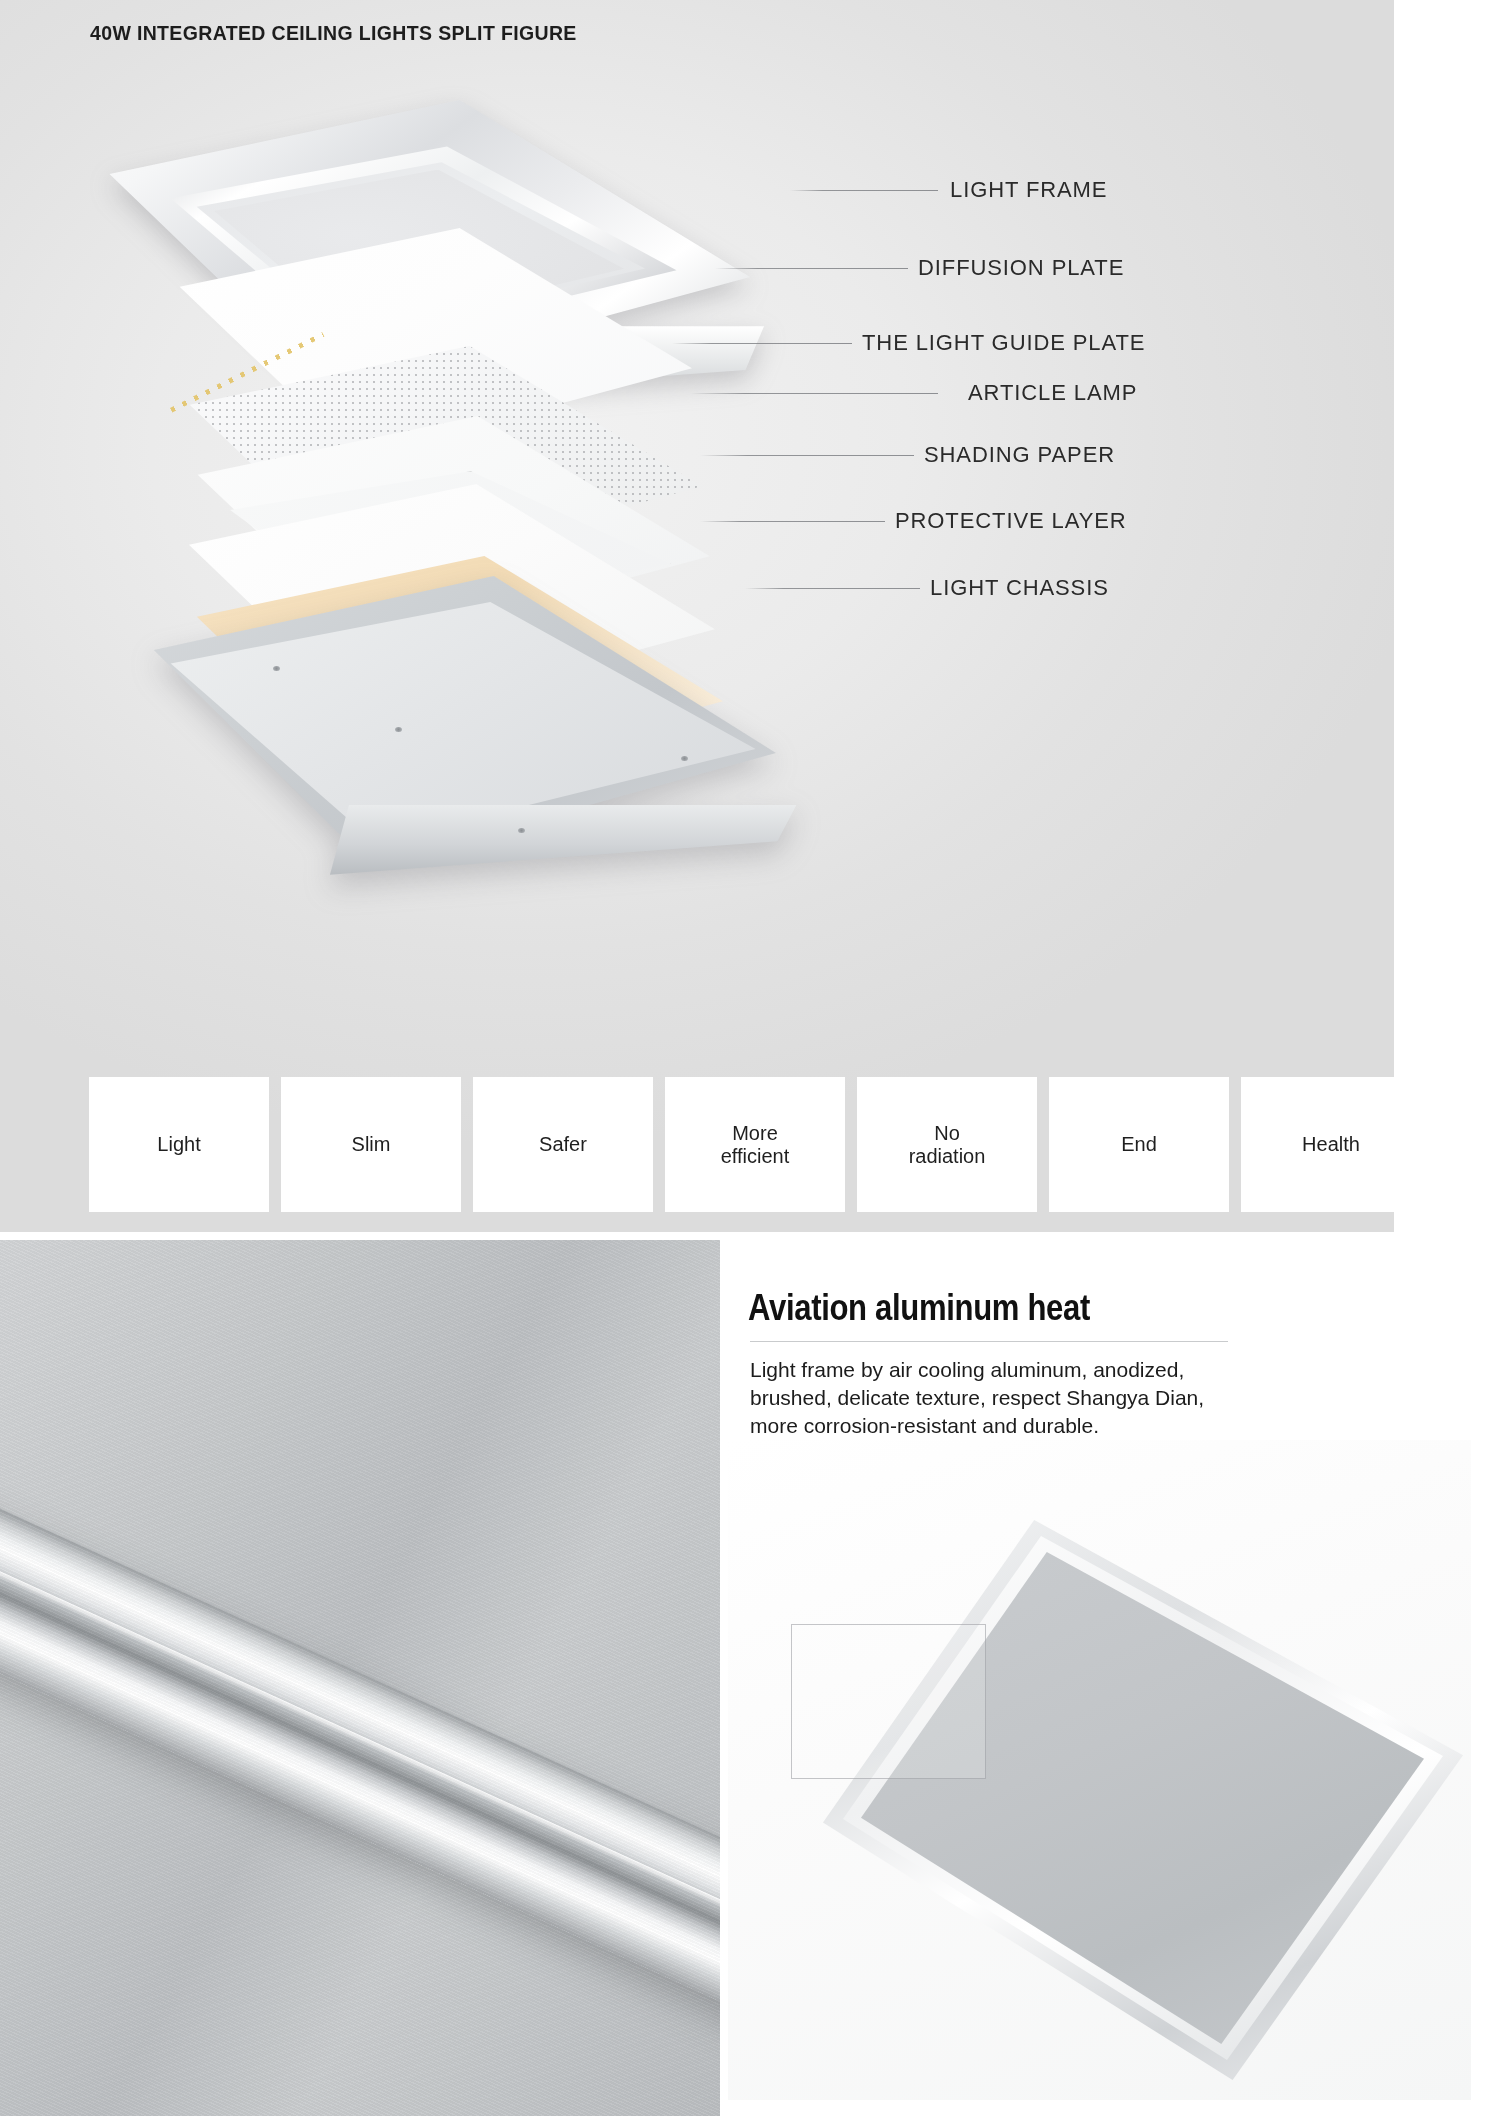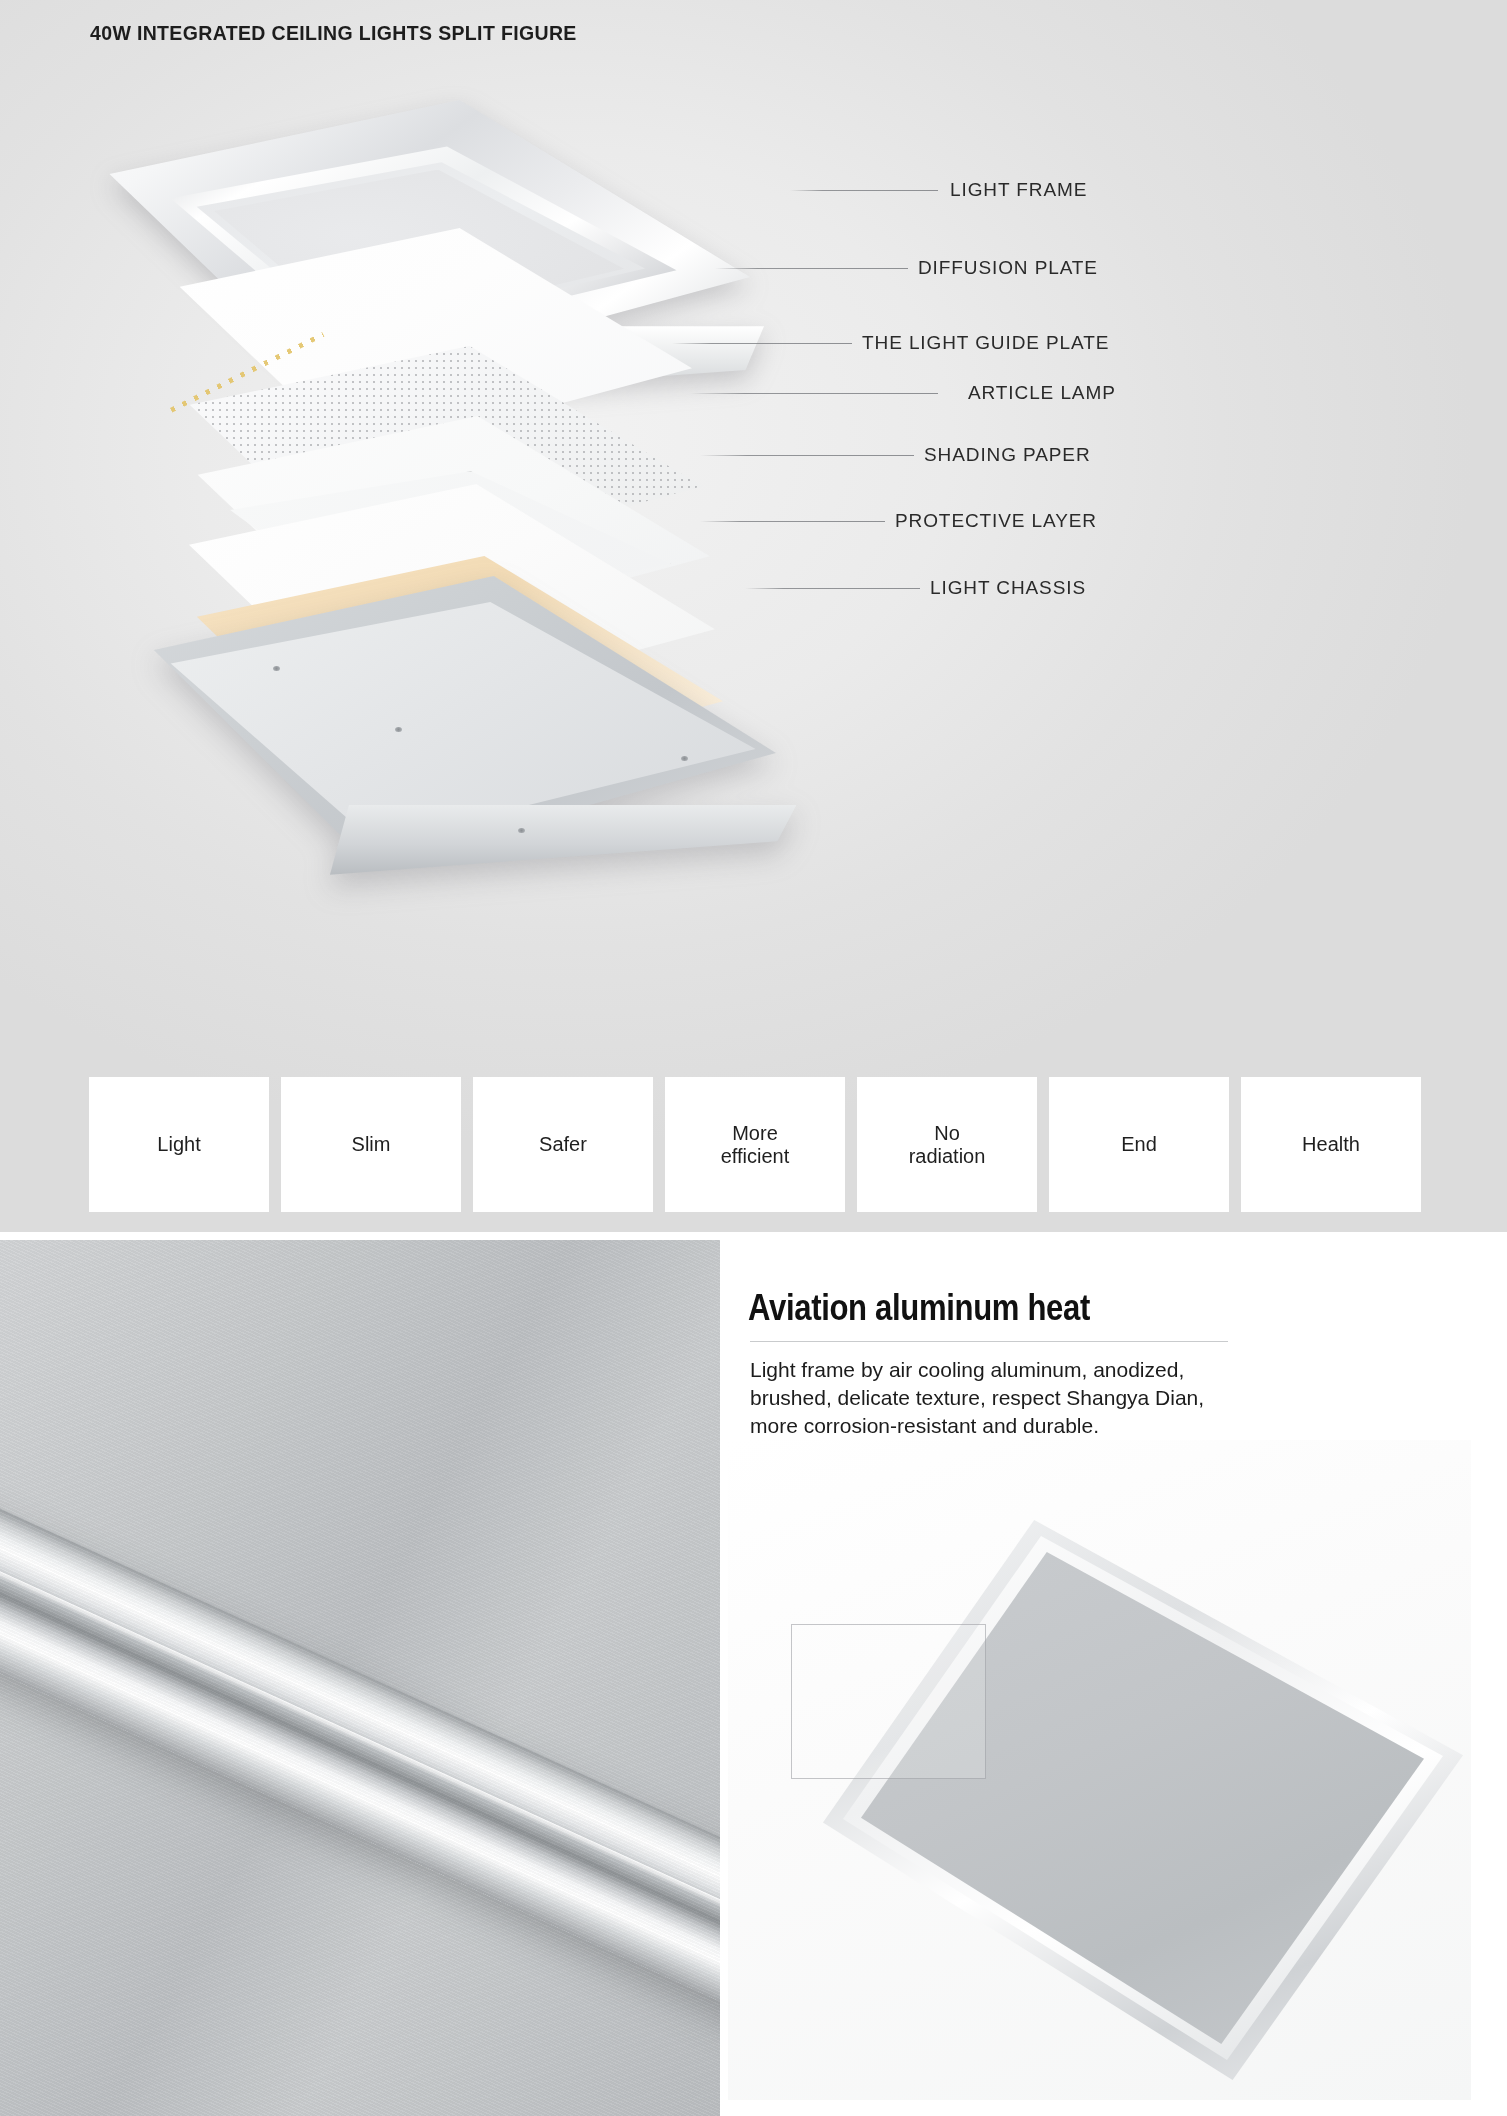--- a/index.html
+++ b/index.html
@@ -6,21 +6,21 @@
   * { margin:0; padding:0; box-sizing:border-box; }
   html,body { background:#ffffff; }
   body {
     width:1507px; height:2116px;
     font-family:"Liberation Sans", sans-serif;
     overflow:hidden; position:relative;
   }
 
   
   #top-panel {
-    position:absolute; left:0; top:0; width:1507px; height:1232px;
+    position:absolute; left:0; top:0; width:1394px; height:1232px;
     background:
       radial-gradient(ellipse 900px 700px at 38% 36%, #f2f2f2 0%, #ebebeb 42%, #e2e2e2 72%, #dcdcdc 100%),
       linear-gradient(180deg,#efefef 0%, #e6e6e6 55%, #dadada 100%);
   }
   #main-title {
     position:absolute; left:90px; top:22px;
     font-size:19.5px; font-weight:bold; letter-spacing:.35px;
     color:#1d1d1d;
   }
 
@@ -155,21 +155,21 @@
     background:radial-gradient(circle,#8b8f93 0%,#a8acb0 70%,#bfc3c6 100%);
   }
 
   
   .leader {
     position:absolute; height:1px;
     background:linear-gradient(90deg, rgba(150,152,156,0) 0%, rgba(132,134,138,.85) 22%, rgba(132,134,138,.9) 100%);
   }
   .callout-label {
     position:absolute; white-space:nowrap;
-    font-size:19px; letter-spacing:.9px; color:#2a2a2a;
+    font-size:22px; letter-spacing:.9px; color:#2a2a2a;
     transform:translateY(-50%);
   }
 
   
   #features {
     position:absolute; left:89px; top:1077px;
     width:1332px; height:135px;
     display:flex; gap:12px;
   }
   .feature-box {

